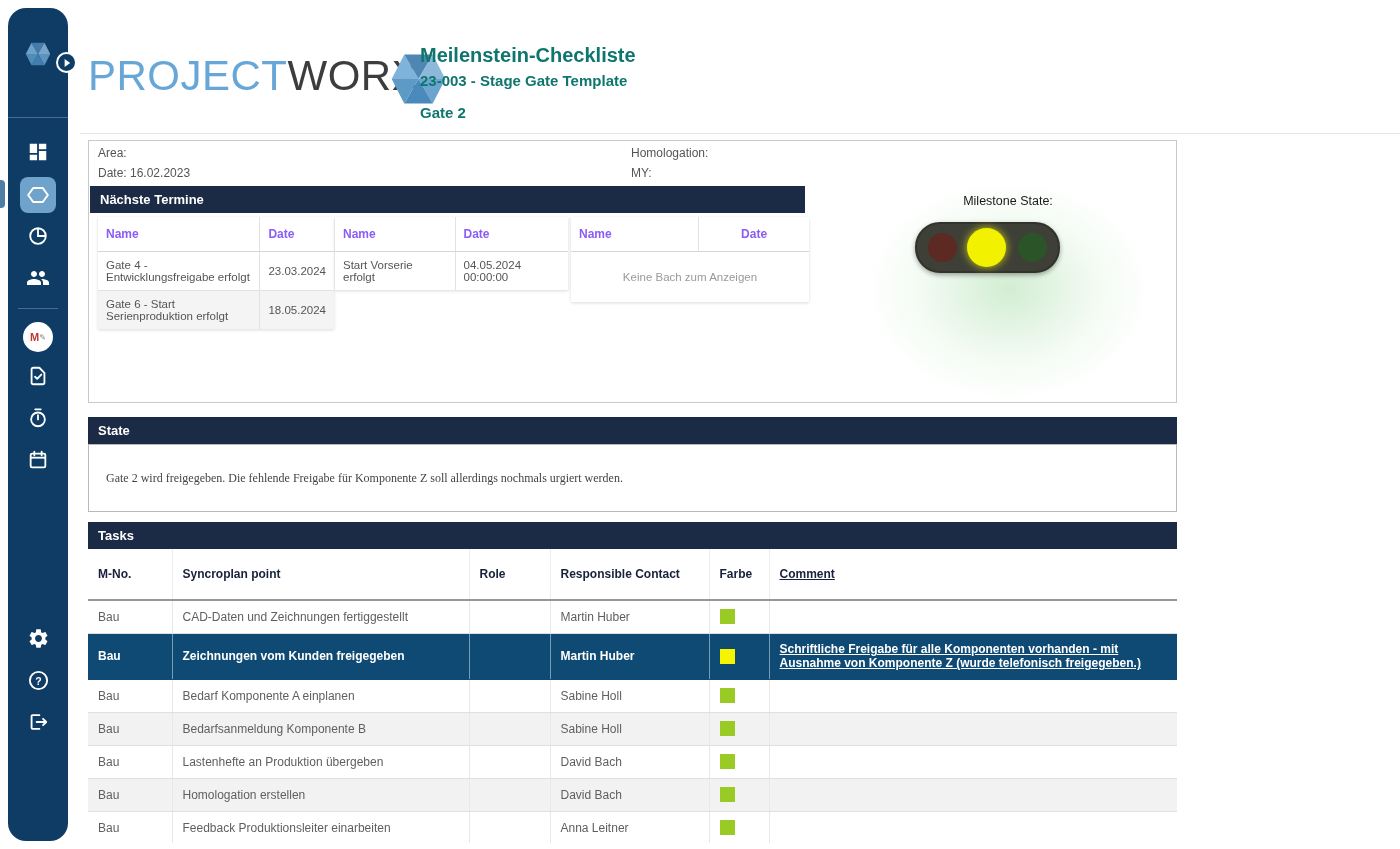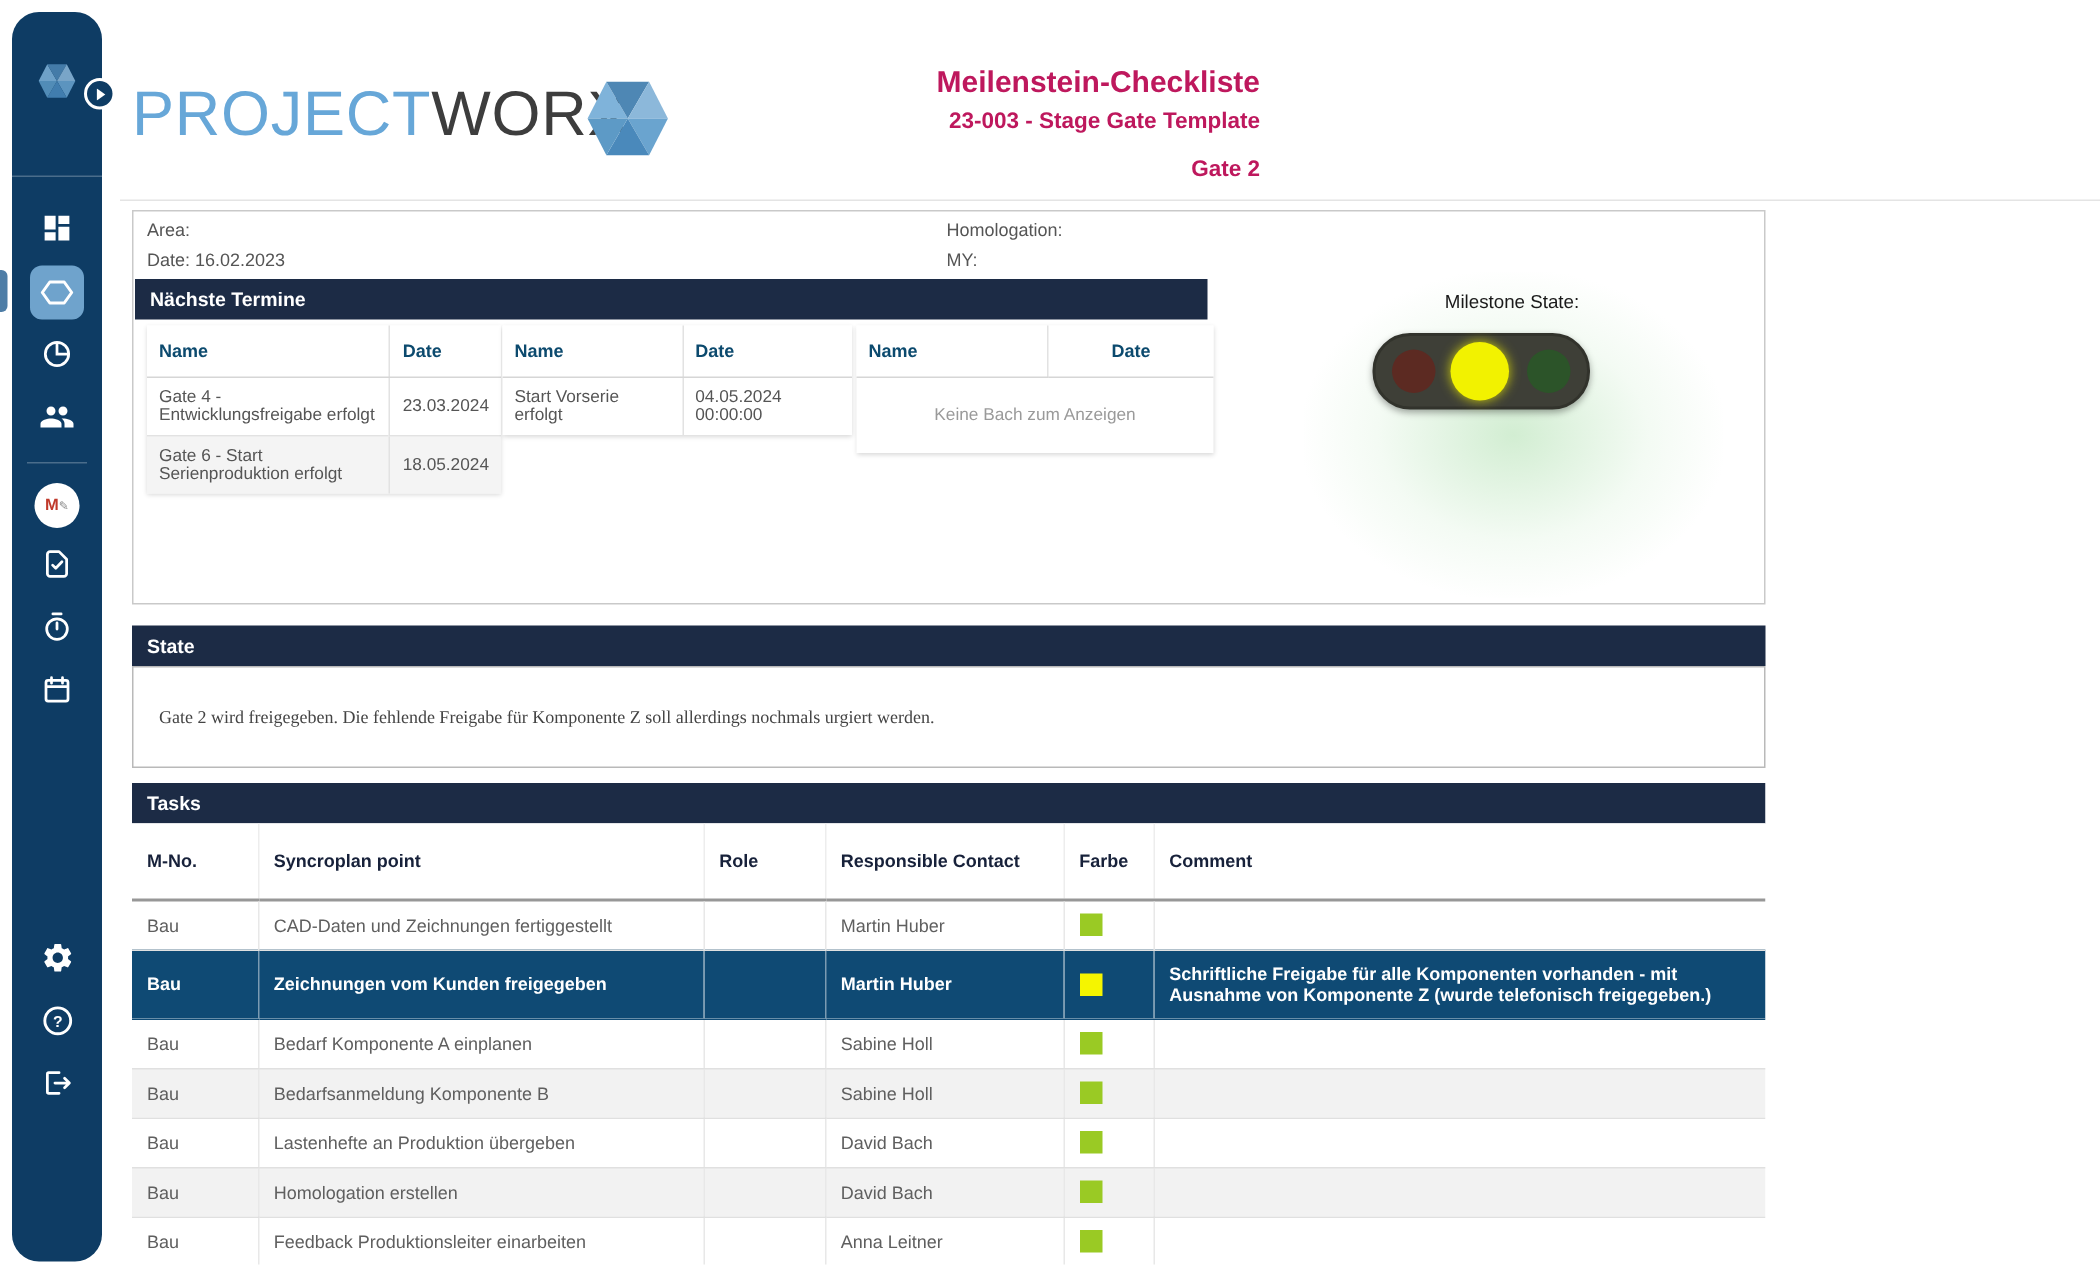--- a/index.html
+++ b/index.html
@@ -26,38 +26,38 @@
   .avatar small { font-size:8px; color:#888; font-weight:normal; }
   .edge-sliver { position:absolute; left:0; top:180px; width:5px; height:28px;
     background:#4e7da6; border-radius:0 4px 4px 0; }
 
   
   .brand { position:absolute; left:88px; top:52px; font-size:42px; font-weight:500;
     letter-spacing:.5px; white-space:nowrap; }
   .brand .b1 { color:#67a7d8; }
   .brand .b2 { color:#3d3d3d; }
   .brand-hex { position:absolute; left:390px; top:50px; width:57px; height:58px; }
-  .title-block { position:absolute; left:420px; top:44px; width:420px; text-align:right; color:#be185d; }
+  .title-block { position:absolute; left:420px; top:44px; width:420px; text-align:left; color:#0f766e; }
   .title-block h1 { font-size:20px; font-weight:bold; }
   .title-block h2 { font-size:15px; font-weight:bold; margin-top:5px; }
   .title-block h3 { font-size:15px; font-weight:bold; margin-top:15px; }
   .header-rule { position:absolute; left:80px; top:133px; width:1320px; height:1px; background:#e4e4e4; }
 
   
   .section-bar { background:#1c2b45; color:#fff; font-size:13px; font-weight:bold;
     height:27px; line-height:27px; padding-left:10px; }
 
   
   #panel1 { position:absolute; left:88px; top:140px; width:1089px; height:263px;
     border:1px solid #c9c9c9; background:#fff; }
   .meta { position:absolute; font-size:12px; color:#555; }
   .bar-termine { position:absolute; left:1px; top:45px; width:715px; }
   .mini-table { position:absolute; border-collapse:collapse; background:#fff;
     box-shadow:0 1px 3px rgba(0,0,0,.15); font-size:11.5px; color:#555; }
-  .mini-table th { font-size:12px; font-weight:bold; color:#0c4a6e; text-align:left;
+  .mini-table th { font-size:12px; font-weight:bold; color:#8b5cf6; text-align:left;
     padding:10px 8px; border-bottom:1px solid #d6d6d6; background:#fff; }
   .mini-table td { padding:7px 8px; border-top:1px solid #e2e2e2; }
   .mini-table tr:nth-child(even) td { background:#f4f4f4; }
   .mini-table .c1 { border-right:1px solid #e2e2e2; }
   .mini-table td.empty { text-align:center; color:#9a9a9a; height:50px; border-top:none; }
   #mt1 { left:9px; top:76px; width:236px; }
   #mt1 .c1 { width:165px; }
   #mt2 { left:246px; top:76px; width:233px; }
   #mt2 .c1 { width:120px; }
   #mt3 { left:482px; top:76px; width:238px; }
@@ -80,21 +80,21 @@
   #panel2 .state-body { height:68px; border:1px solid #b9b9b9; background:#fff;
     padding:26px 20px 0 17px; font-size:12px; color:#444;font-family:Liberation Serif, serif; }
 
   
   #panel3 { position:absolute; left:88px; top:522px; width:1089px; height:321px; overflow:hidden; }
   #tasks-table { width:1089px; border-collapse:collapse; table-layout:fixed; background:#fff; }
   #tasks-table th { font-size:12px; font-weight:bold; color:#17213a; text-align:left;
     height:51px; padding-left:10px; border-bottom:2px solid #979797; border-right:1px solid #ededed; background:#fff; }
   #tasks-table td { font-size:12px; color:#5f5f5f; height:33px; padding:4px 8px 4px 10px;
     border-bottom:1px solid #e0e0e0; border-right:1px solid #e8e8e8; vertical-align:middle; background:#fff; }
-  #tasks-table th:last-child, #tasks-table td:last-child { border-right:none; }
+  #tasks-table th:last-child, #tasks-table td:last-child { border-right:none;text-decoration:underline; }
   #tasks-table tr.alt td { background:#f2f2f2; }
   #tasks-table tr.sel td { background:#0f4a74; color:#fff; font-weight:bold;
     border-bottom-color:#0f4a74; border-right-color:rgba(255,255,255,.45); height:46px; }
   #tasks-table tr.partial td { background:#f5f5f5; height:11px; padding:0; }
   .sq { display:inline-block; width:15px; height:15px; vertical-align:middle; }
 </style>
 </head>
 <body>
 
 <div id="page">

